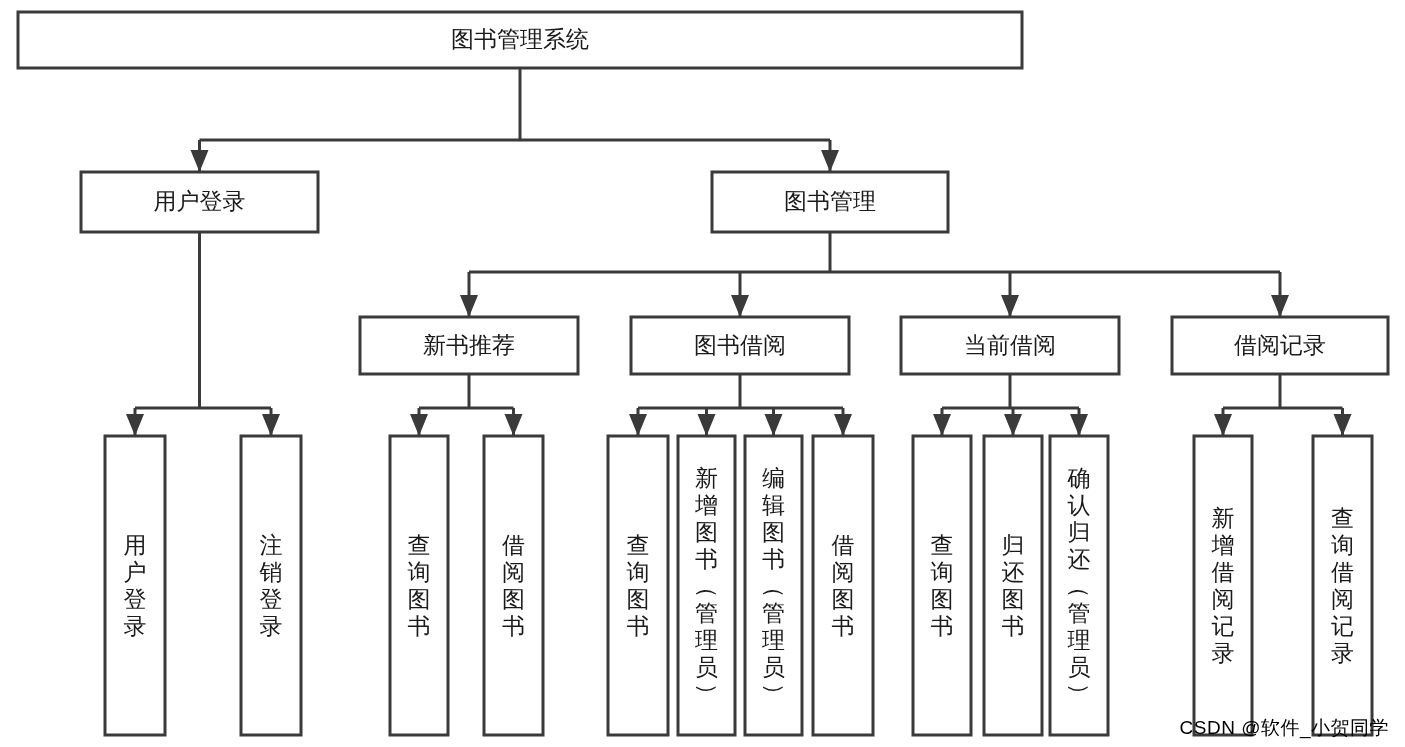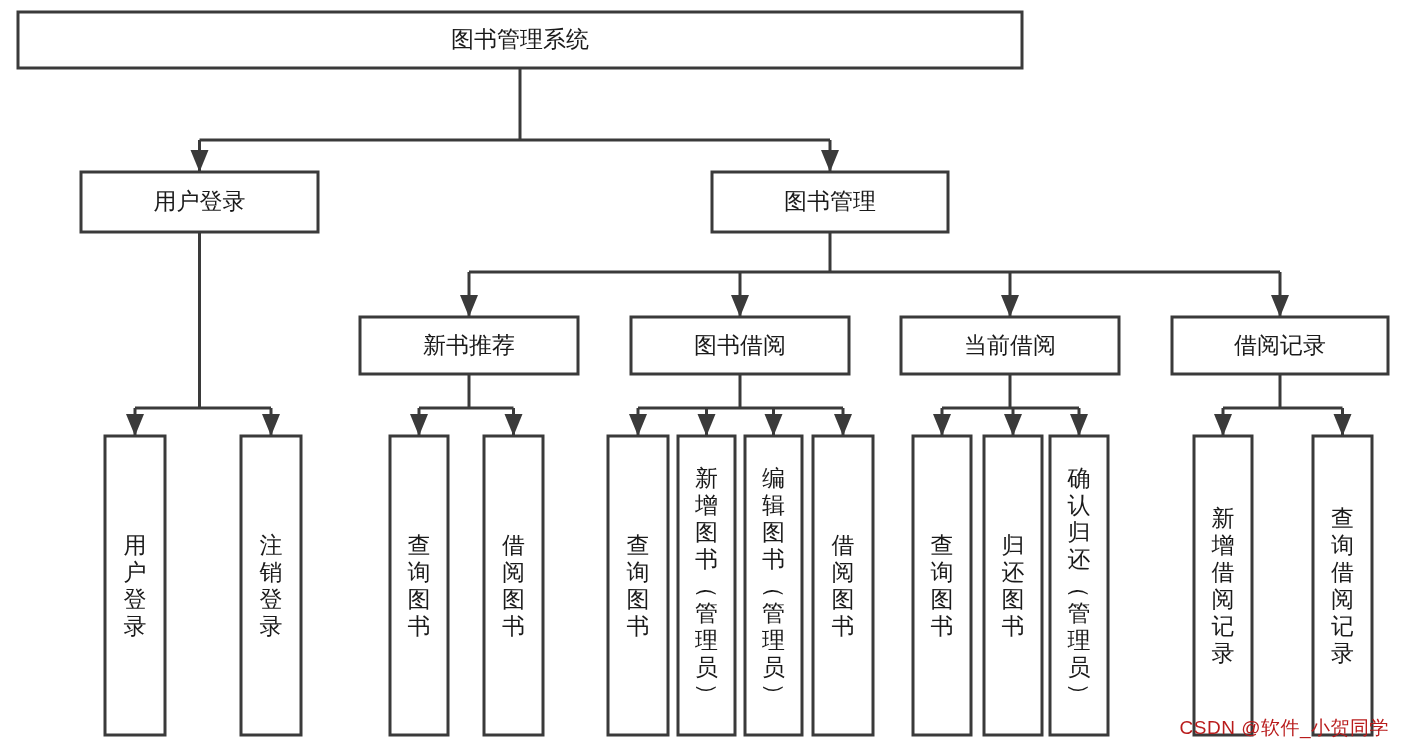--- a/index.html
+++ b/index.html
@@ -48,21 +48,21 @@
     font-family: "Liberation Sans", "DejaVu Sans", sans-serif;
     font-size: 23px;
     text-anchor: middle;
   }
   .watermark {
     position: absolute;
     right: 16px;
     bottom: 6px;
     font-family: "Liberation Sans", "DejaVu Sans", sans-serif;
     font-size: 19px;
-    color: #b91c1c;
+    color: #000000;
     white-space: nowrap;
     letter-spacing: 0.5px;
     pointer-events: none;
   }
 </style>
 </head>
 <body>
 
 <svg id="diagram" viewBox="0 0 1405 747">
   <g id="connector-layer">

